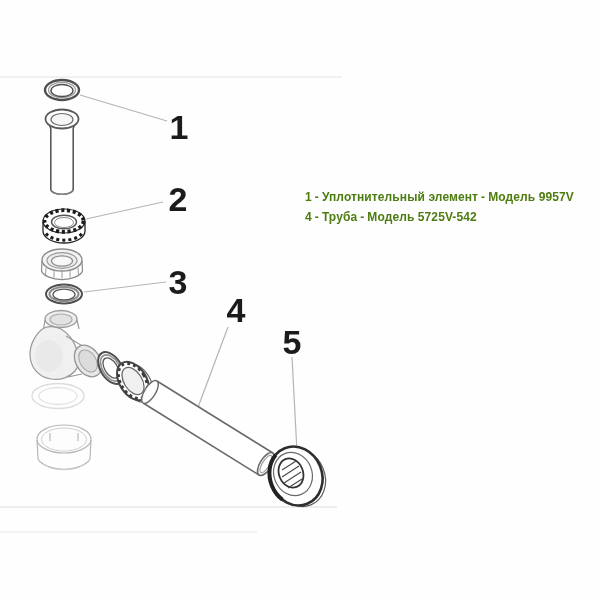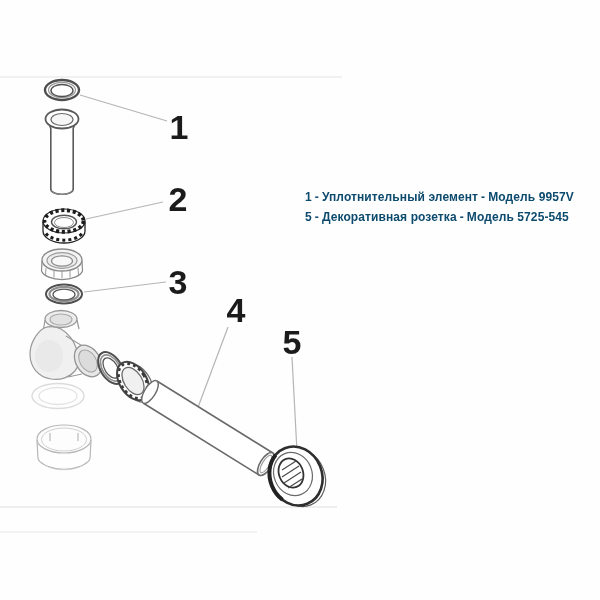--- a/index.html
+++ b/index.html
@@ -5,21 +5,21 @@
   html,body{margin:0;padding:0;}
   body{
     width:600px;height:600px;position:relative;overflow:hidden;
     background:#fefefe;
     font-family:"Liberation Sans", sans-serif;
   }
   .stage{position:absolute;inset:0;}
   svg{position:absolute;top:0;left:0;}
   .legend{
     position:absolute;left:305px;top:187px;
-    font-size:12px;font-weight:bold;color:#0c4a6e;
+    font-size:12px;font-weight:bold;color:#4d7c0f;
     line-height:20px;white-space:nowrap;
     letter-spacing:.1px;
   }
   .legend-row span{display:inline;}
   .legend-row .sep{margin:0 3px;}
   .callout-text{
     font-family:"Liberation Sans", sans-serif;
     font-weight:bold;font-size:34px;fill:#1b1b1b;
   }
 </style>
@@ -158,17 +158,17 @@
       <text class="callout-text" x="236" y="322">4</text>
       <text class="callout-text" x="292" y="354">5</text>
     </g>
   </svg>
 
   <div class="legend">
     <div class="legend-row">
       <span>1</span><span class="sep">-</span><span>Уплотнительный элемент</span><span class="sep">-</span><span>Модель 9957V</span>
     </div>
     <div class="legend-row">
-      <span>5</span><span class="sep">-</span><span>Декоративная розетка</span><span class="sep">-</span><span>Модель 5725-545</span>
+      <span>4</span><span class="sep">-</span><span>Труба</span><span class="sep">-</span><span>Модель 5725V-542</span>
     </div>
   </div>
 
 </div>
 
 </body></html>

